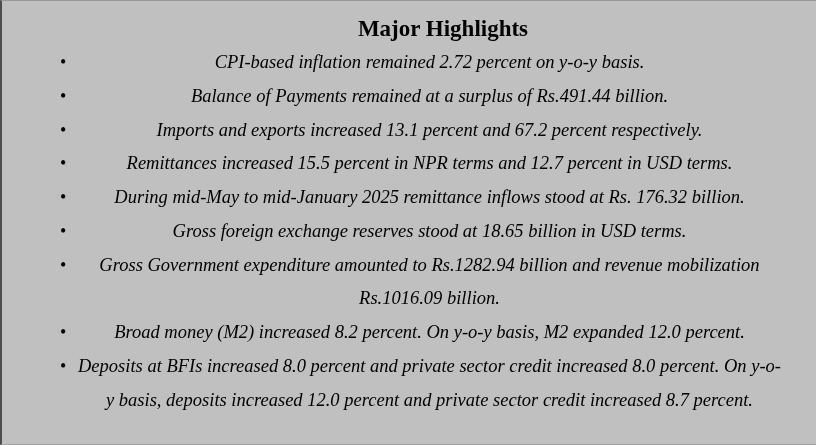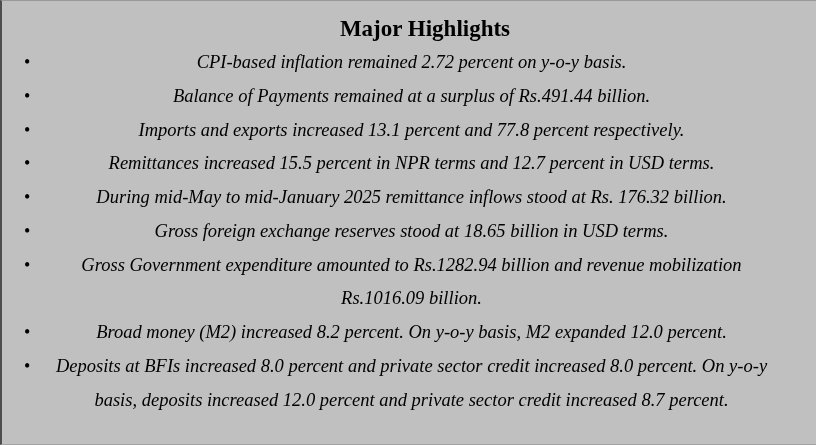--- a/index.html
+++ b/index.html
@@ -14,20 +14,21 @@
     position: relative;
     width: 816px;
     height: 445px;
     box-sizing: border-box;
     background: #c0c0c0;
     border-left: 2px solid #4d4d4d;
     border-top: 1px solid #999999;
     border-bottom: 1px solid #a3a3a3;
     overflow: hidden;
     color: #000000;
+    padding-left: 36px;
   }
   .panel-heading {
     margin: 13px 0 0 0;
     padding-left: 32px; 
     text-align: center;
     font-size: 23px;
     font-weight: bold;
     font-style: normal;
     line-height: 29px;
     color: #000000;
@@ -69,21 +70,21 @@
     <li class="highlight-item">
       <span class="bullet-marker">•</span>
       <span class="highlight-text">CPI-based inflation remained 2.72 percent on y-o-y basis.</span>
     </li>
     <li class="highlight-item">
       <span class="bullet-marker">•</span>
       <span class="highlight-text">Balance of Payments remained at a surplus of Rs.491.44 billion.</span>
     </li>
     <li class="highlight-item">
       <span class="bullet-marker">•</span>
-      <span class="highlight-text">Imports and exports increased 13.1 percent and 77.8 percent respectively.</span>
+      <span class="highlight-text">Imports and exports increased 13.1 percent and 67.2 percent respectively.</span>
     </li>
     <li class="highlight-item">
       <span class="bullet-marker">•</span>
       <span class="highlight-text">Remittances increased 15.5 percent in NPR terms and 12.7 percent in USD terms.</span>
     </li>
     <li class="highlight-item">
       <span class="bullet-marker">•</span>
       <span class="highlight-text">During mid-May to mid-January 2025 remittance inflows stood at Rs. 176.32 billion.</span>
     </li>
     <li class="highlight-item">

